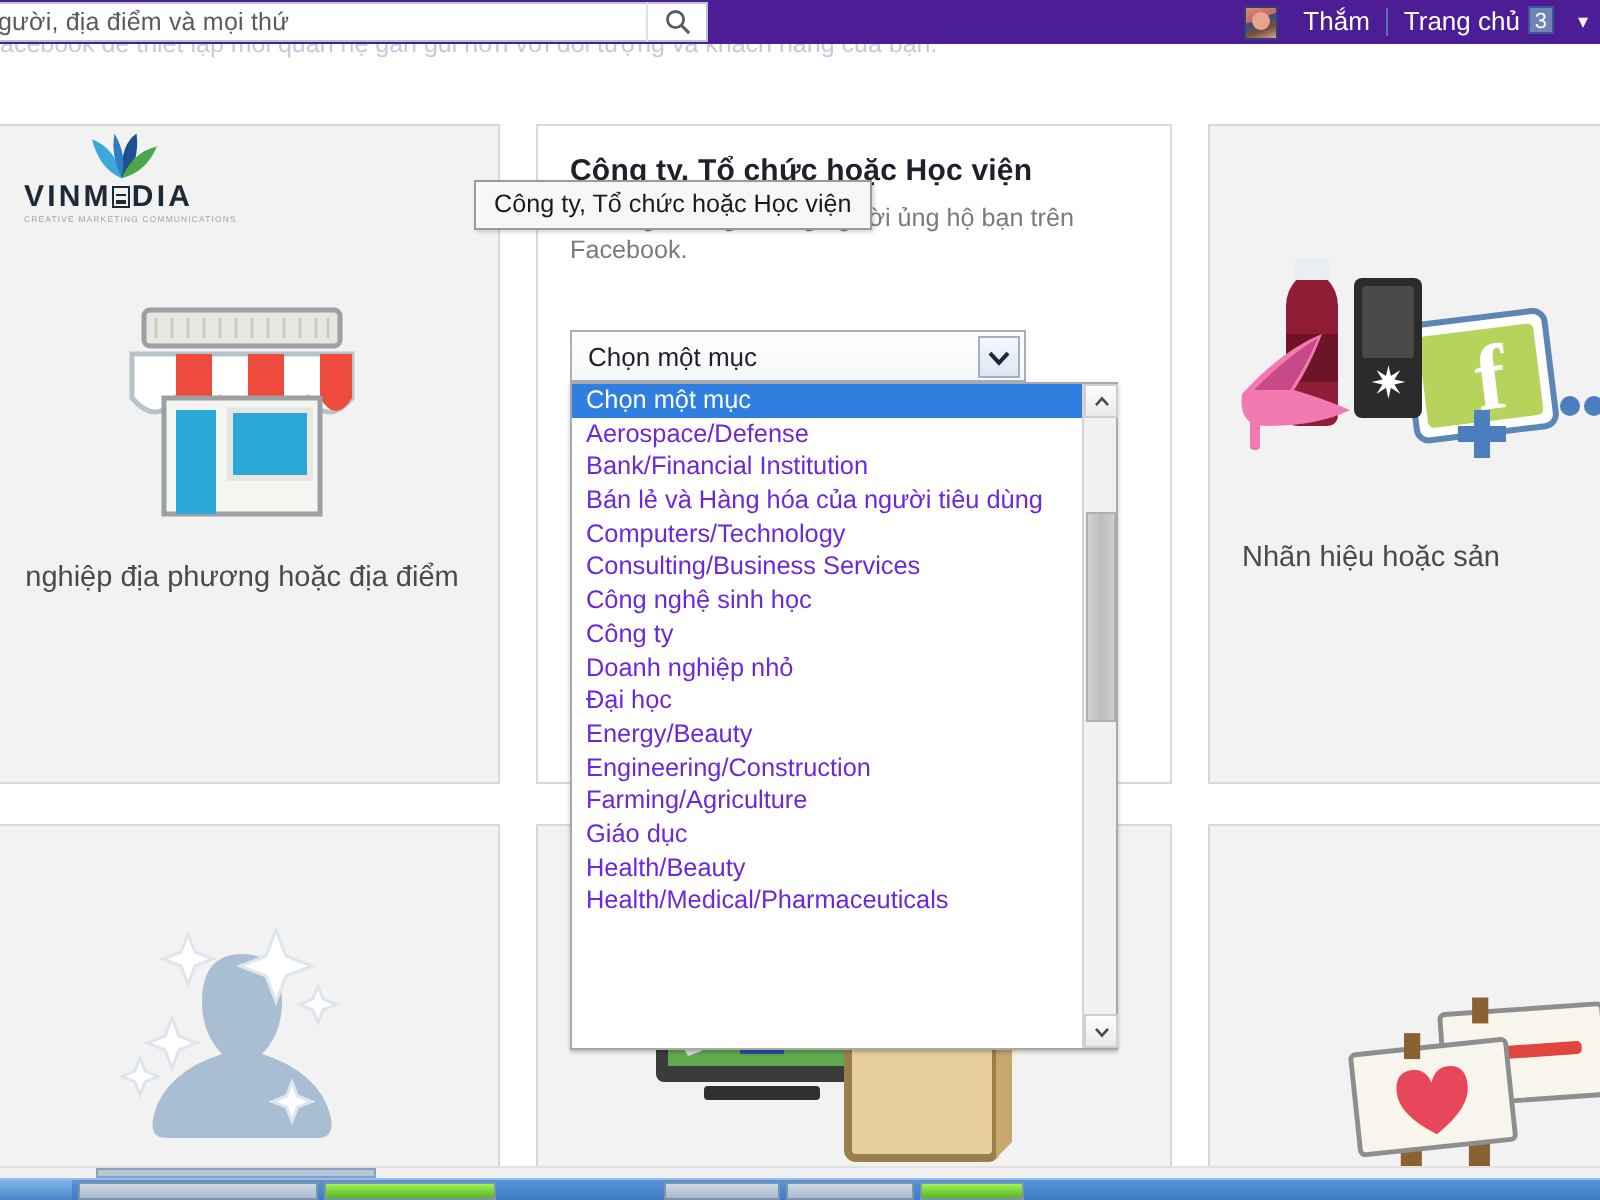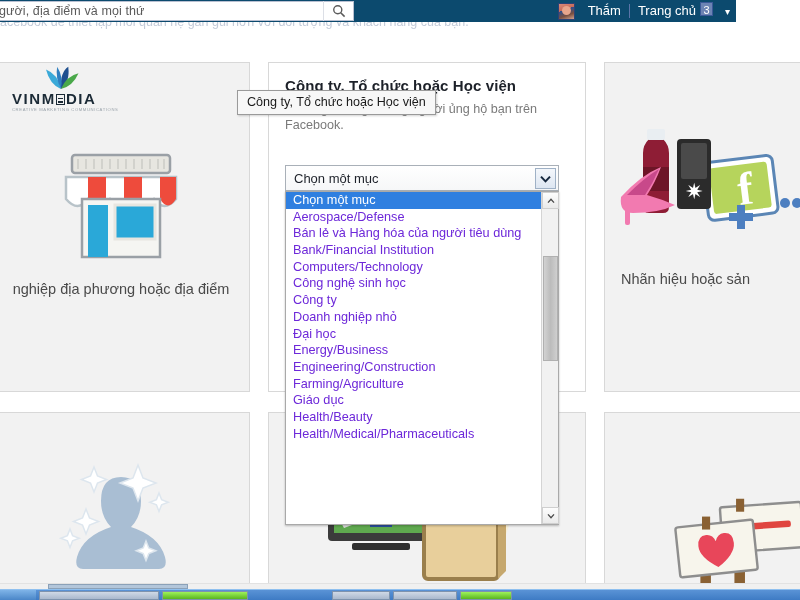--- a/index.html
+++ b/index.html
@@ -6,22 +6,22 @@
   html, body {
     width: 800px; height: 600px;
     overflow: hidden;
     font-family: "Liberation Sans", sans-serif;
     background: #ffffff;
   }
 
   
   .fb-header {
     position: absolute; top: 0; left: 0;
-    width: 736px; height: 22px;
-    background: #0c4a6e;
+    width: 800px; height: 22px;
+    background: #4c1d95;
     display: flex; align-items: center;
     z-index: 40;
   }
   .search-box {
     position: absolute; left: -8px; top: 1px;
     width: 362px; height: 20px;
     background: #ffffff;
     border: 1px solid #b9c0d1;
     display: flex; align-items: center;
   }
@@ -175,21 +175,21 @@
   .c2-title {
     font-size:15px; font-weight:bold; color:#1d2129;
     letter-spacing:.1px; margin-bottom:7px;
   }
   .c2-desc {
     font-size:12.6px; color:#7a7a7a; line-height:16px;
     width:270px; margin-bottom:12px;
   }
 
   
-  .select-wrap { position:relative; width:274px;margin-top:32px; }
+  .select-wrap { position:relative; width:228px;margin-top:32px; }
   .select-box {
     height:26px; border:1px solid #a9b0b8;
     background:linear-gradient(#ffffff,#f6f7f8);
     display:flex; align-items:center;
     font-size:13px; color:#1d2129;
     padding-left:8px;
     position:relative;
   }
   .select-arrow {
     position:absolute; right:2px; top:2px;
@@ -370,28 +370,29 @@
               <svg width="11" height="8" viewBox="0 0 11 8">
                 <path d="M1 1.6 L5.5 6.4 L10 1.6" fill="none" stroke="#16283e" stroke-width="2"></path>
               </svg>
             </span>
           </div>
 
           <div class="dd-list">
             <div class="dd-options">
                 <div class="dd-opt selected">Chọn một mục</div>
                 <div class="dd-opt">Aerospace/Defense</div>
+                <div class="dd-opt">Bank/Financial Institution</div>
                 <div class="dd-opt">Bán lẻ và Hàng hóa của người tiêu dùng</div>
-                <div class="dd-opt">Bank/Financial Institution</div>
                 <div class="dd-opt">Computers/Technology</div>
+                <div class="dd-opt">Consulting/Business Services</div>
                 <div class="dd-opt">Công nghệ sinh học</div>
                 <div class="dd-opt">Công ty</div>
                 <div class="dd-opt">Doanh nghiệp nhỏ</div>
                 <div class="dd-opt">Đại học</div>
-                <div class="dd-opt">Energy/Business</div>
+                <div class="dd-opt">Energy/Beauty</div>
                 <div class="dd-opt">Engineering/Construction</div>
                 <div class="dd-opt">Farming/Agriculture</div>
                 <div class="dd-opt">Giáo dục</div>
                 <div class="dd-opt">Health/Beauty</div>
                 <div class="dd-opt">Health/Medical/Pharmaceuticals</div>
               </div>
             <div class="dd-scroll">
               <div class="sb-btn up">
                 <svg width="8" height="6" viewBox="0 0 8 6">
                     <path d="M1 4.6 L4 1.2 L7 4.6" fill="none" stroke="#4a4a4a" stroke-width="1.3"></path>

